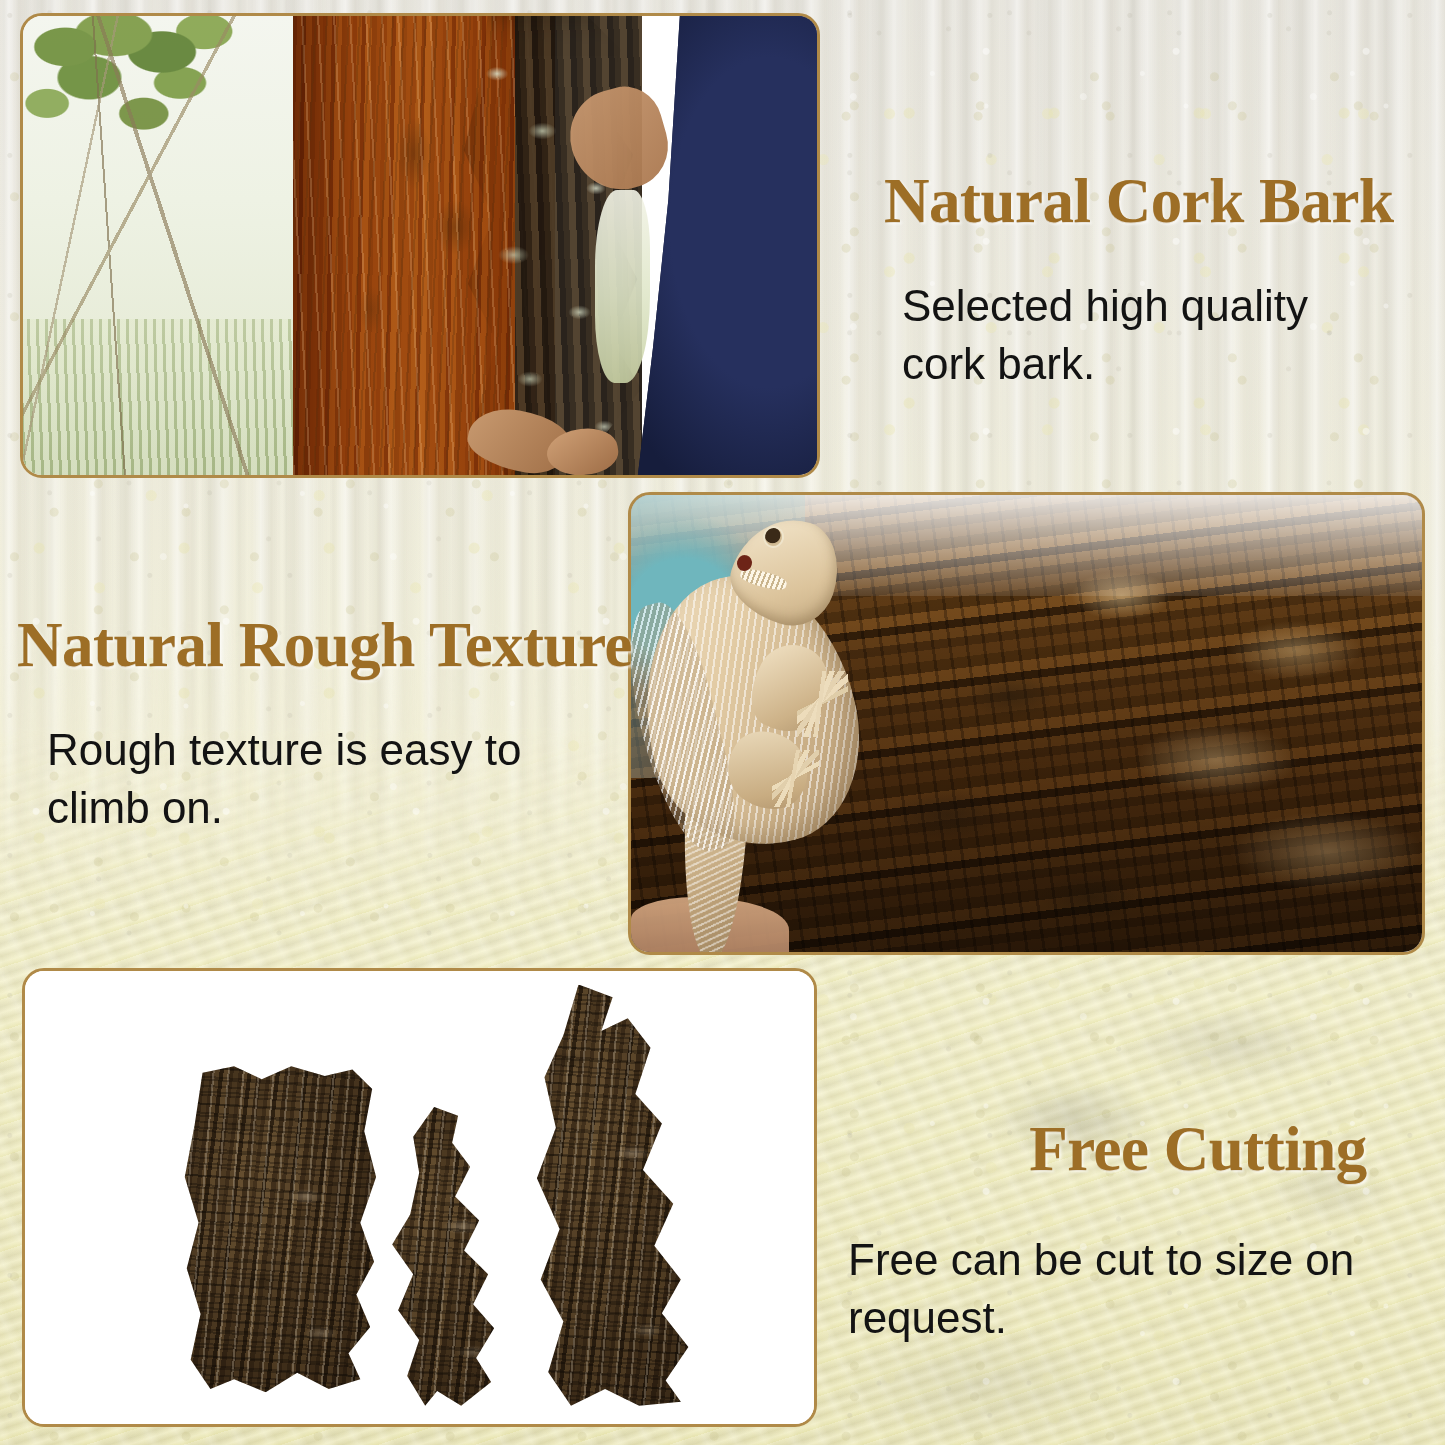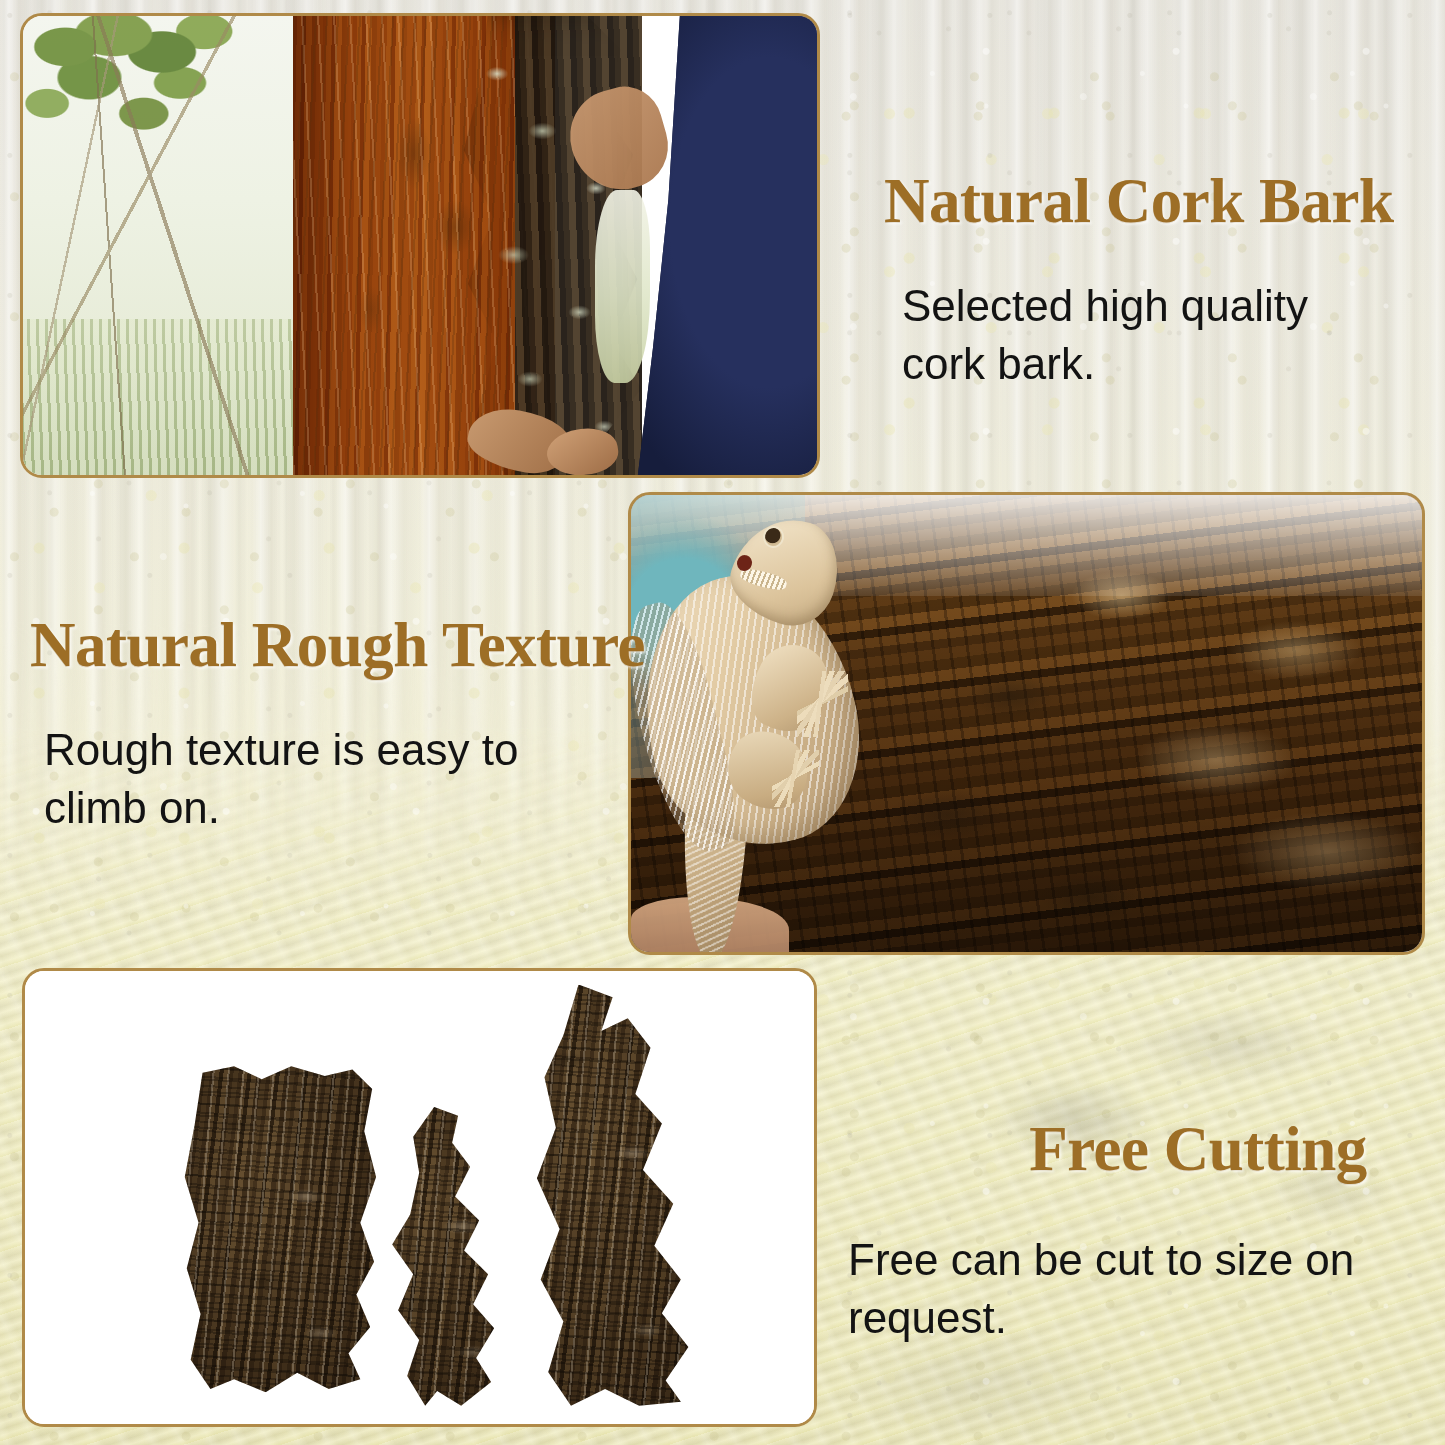--- a/index.html
+++ b/index.html
@@ -433,22 +433,22 @@
     font-family: "Liberation Sans", sans-serif;
     color: #131313;
     font-size: 44px;
     line-height: 58px;
     font-weight: 400;
   }
 
   #feature-cork-bark  { left: 884px; top: 146px;  width: 500px; margin-top: 24px; }
   #feature-cork-bark .feature-body { margin-top: 44px; margin-left: 18px; }
 
-  #feature-rough-texture { left: 30px; top: 614px; width: 600px; }
-  #feature-rough-texture .feature-body { margin-top: 44px; margin-left: 14px; }
+  #feature-rough-texture { left: 17px; top: 614px; width: 600px; }
+  #feature-rough-texture .feature-body { margin-top: 44px; margin-left: 30px; }
 
   #feature-free-cutting { left: 958px; top: 1118px; width: 480px; }
   #feature-free-cutting .feature-title { text-align: center; }
   #feature-free-cutting .feature-body { margin-top: 50px; margin-left: -110px; width: 570px; }
 </style>
 </head>
 <body>
 
 <div id="page">
 

